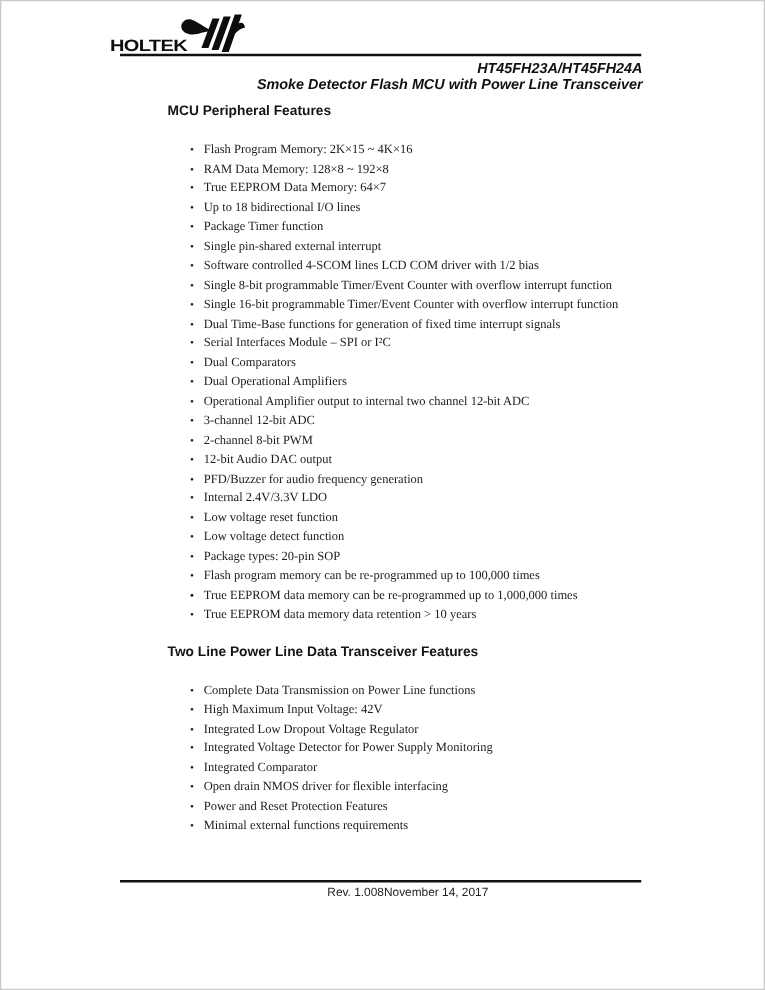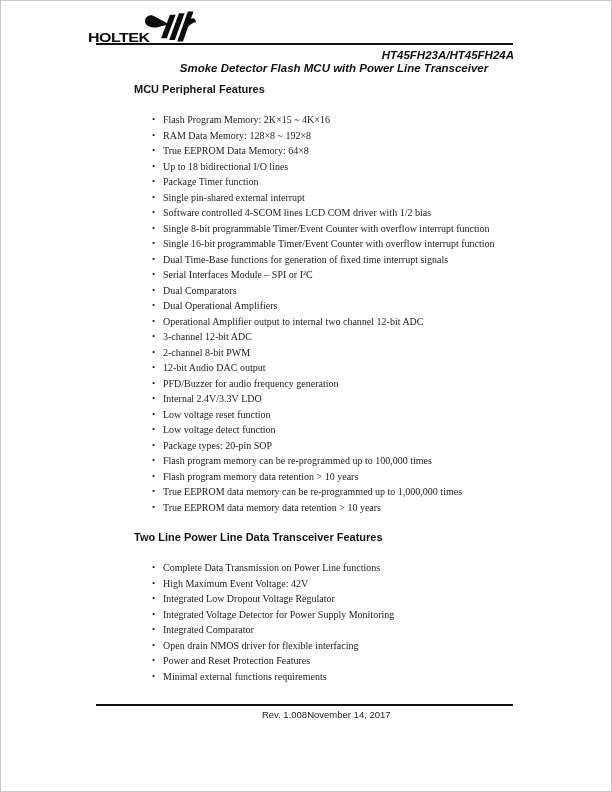--- a/index.html
+++ b/index.html
@@ -29,21 +29,21 @@
 
   .header-titles {
     position:absolute; top:12px; right:97px; width:360px;
     text-align:right;
     font-family:"Liberation Sans", sans-serif;
     font-weight:bold; font-style:italic;
     color:#111;
     margin-top:36px;
   }
   .header-titles .line1 { font-size:11.5px; line-height:13px; }
-  .header-titles .line2 { font-size:11.5px; line-height:13px;text-align:center; }
+  .header-titles .line2 { font-size:11.5px; line-height:13px; }
 
   .header-rule {
     position:absolute; top:42px; left:95px; width:417px; height:2px;
     background:#111;
   }
 
   
   .main {
     position:absolute; top:66px; left:117px; right:80px;
   }
@@ -110,52 +110,52 @@
 
   <div class="header-rule"></div>
 
   <div class="main">
 
     <div class="section">
       <h2>MCU Peripheral Features</h2>
       <ul>
         <li><span class="blt">•</span><span>Flash Program Memory: 2K×15 ~ 4K×16</span></li>
         <li><span class="blt">•</span><span>RAM Data Memory: 128×8 ~ 192×8</span></li>
-        <li><span class="blt">•</span><span>True EEPROM Data Memory: 64×8</span></li>
+        <li><span class="blt">•</span><span>True EEPROM Data Memory: 64×7</span></li>
         <li><span class="blt">•</span><span>Up to 18 bidirectional I/O lines</span></li>
         <li><span class="blt">•</span><span>Package Timer function</span></li>
         <li><span class="blt">•</span><span>Single pin-shared external interrupt</span></li>
         <li><span class="blt">•</span><span>Software controlled 4-SCOM lines LCD COM driver with 1/2 bias</span></li>
         <li><span class="blt">•</span><span>Single 8-bit programmable Timer/Event Counter with overflow interrupt function</span></li>
         <li><span class="blt">•</span><span>Single 16-bit programmable Timer/Event Counter with overflow interrupt function</span></li>
         <li><span class="blt">•</span><span>Dual Time-Base functions for generation of fixed time interrupt signals</span></li>
         <li><span class="blt">•</span><span>Serial Interfaces Module – SPI or I²C</span></li>
         <li><span class="blt">•</span><span>Dual Comparators</span></li>
         <li><span class="blt">•</span><span>Dual Operational Amplifiers</span></li>
         <li><span class="blt">•</span><span>Operational Amplifier output to internal two channel 12-bit ADC</span></li>
         <li><span class="blt">•</span><span>3-channel 12-bit ADC</span></li>
         <li><span class="blt">•</span><span>2-channel 8-bit PWM</span></li>
         <li><span class="blt">•</span><span>12-bit Audio DAC output</span></li>
         <li><span class="blt">•</span><span>PFD/Buzzer for audio frequency generation</span></li>
         <li><span class="blt">•</span><span>Internal 2.4V/3.3V LDO</span></li>
         <li><span class="blt">•</span><span>Low voltage reset function</span></li>
         <li><span class="blt">•</span><span>Low voltage detect function</span></li>
         <li><span class="blt">•</span><span>Package types: 20-pin SOP</span></li>
         <li><span class="blt">•</span><span>Flash program memory can be re-programmed up to 100,000 times</span></li>
-        <li><span class="blt">•</span><span>Flash program memory data retention &gt; 10 years</span></li>
+        <li><span class="blt">•</span></li>
         <li><span class="blt">•</span><span>True EEPROM data memory can be re-programmed up to 1,000,000 times</span></li>
         <li><span class="blt">•</span><span>True EEPROM data memory data retention &gt; 10 years</span></li>
       </ul>
     </div>
 
     <div class="section">
       <h2>Two Line Power Line Data Transceiver Features</h2>
       <ul>
         <li><span class="blt">•</span><span>Complete Data Transmission on Power Line functions</span></li>
-        <li><span class="blt">•</span><span>High Maximum Event Voltage: 42V</span></li>
+        <li><span class="blt">•</span><span>High Maximum Input Voltage: 42V</span></li>
         <li><span class="blt">•</span><span>Integrated Low Dropout Voltage Regulator</span></li>
         <li><span class="blt">•</span><span>Integrated Voltage Detector for Power Supply Monitoring</span></li>
         <li><span class="blt">•</span><span>Integrated Comparator</span></li>
         <li><span class="blt">•</span><span>Open drain NMOS driver for flexible interfacing</span></li>
         <li><span class="blt">•</span><span>Power and Reset Protection Features</span></li>
         <li><span class="blt">•</span><span>Minimal external functions requirements</span></li>
       </ul>
     </div>
 
   </div>

